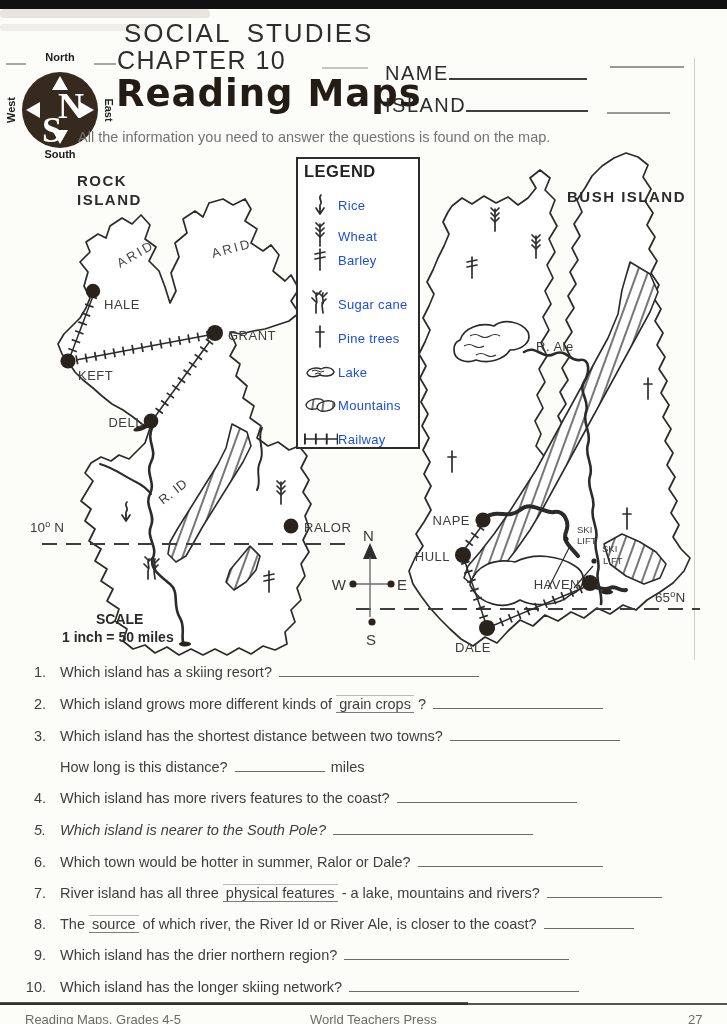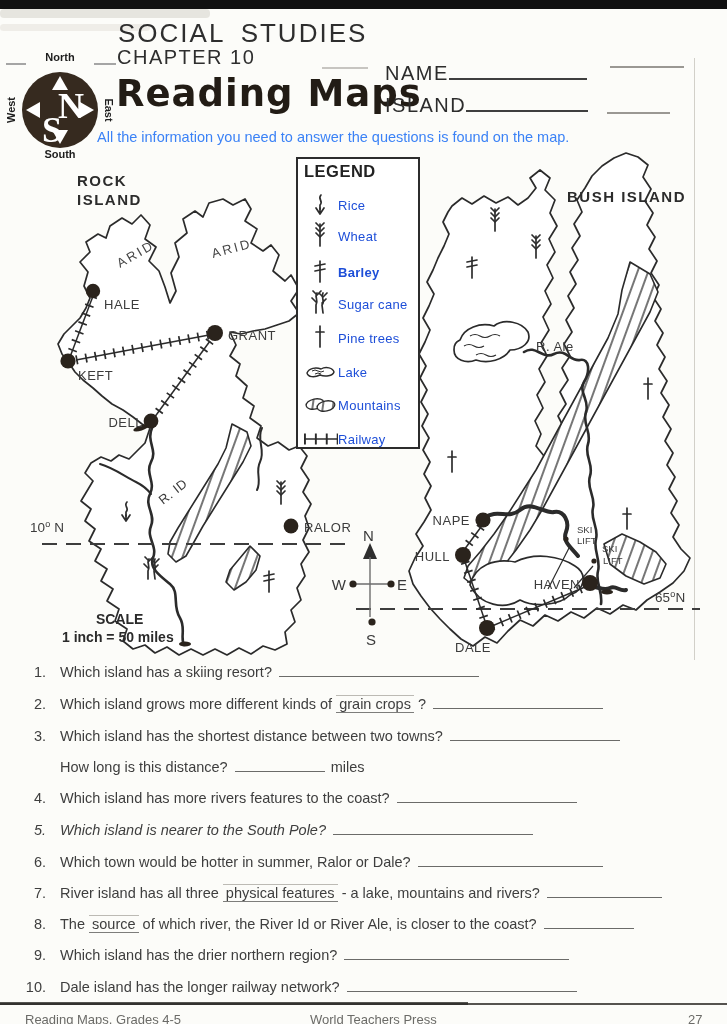--- a/index.html
+++ b/index.html
@@ -7,27 +7,27 @@
   .page{position:relative;width:727px;height:1024px;background:#fcfcf9;overflow:hidden;
         font-family:"Liberation Sans","DejaVu Sans",sans-serif;color:#2f2f2f;}
   .abs{position:absolute;}
   
   .topbar{left:0;top:0;width:727px;height:9px;background:#111;}
   .smudge1{left:0;top:9px;width:210px;height:9px;background:#dddbd4;opacity:.7;border-radius:4px;}
   .smudge2{left:0;top:24px;width:150px;height:7px;background:#e9e7e1;opacity:.7;border-radius:4px;}
   .edge-line{left:694px;top:58px;width:1px;height:602px;background:#d2d0c9;}
   .faint-line{height:2px;background:#9a9893;}
   
-  .subject{left:118px;top:18px;font-size:26px;letter-spacing:2px;word-spacing:7px;color:#2e2e2e;}
-  .chapter{left:117px;top:46px;font-size:20px;letter-spacing:1.5px;color:#2e2e2e;}
+  .subject{left:124px;top:18px;font-size:26px;letter-spacing:2px;word-spacing:7px;color:#2e2e2e;}
+  .chapter{left:117px;top:46px;font-size:25px;letter-spacing:1.5px;color:#2e2e2e;}
   .main-title{left:116px;top:72px;font-size:37px;font-weight:800;letter-spacing:1px;color:#221c15;
               font-family:"DejaVu Sans","Liberation Sans",sans-serif;}
   .fill-row{display:flex;align-items:baseline;font-size:20px;letter-spacing:1.5px;color:#2c2c2c;}
   .fill-line{display:inline-block;border-bottom:2.2px solid #3f3f3f;height:14px;}
-  .instruction{left:97px;top:129px;font-size:14.5px;color:#3b82f6;}
+  .instruction{left:78px;top:129px;font-size:14.5px;color:#737373;}
   
   .legend{left:296px;top:157px;width:124px;height:292px;background:#fff;border:2px solid #2c2c2c;box-sizing:border-box;}
   .lg-title{position:absolute;left:6px;top:3px;font-size:16.5px;font-weight:bold;letter-spacing:.5px;color:#222;}
   .lg-row{position:absolute;left:4px;display:flex;align-items:center;height:26px;}
   .lg-icon{width:36px;display:flex;justify-content:center;align-items:center;}
   .lg-label{font-size:13px;color:#1d4ed8;letter-spacing:.3px;}
   
   .map-svg{left:0;top:150px;}
   svg text{font-family:"Liberation Sans","DejaVu Sans",sans-serif;}
   .coast{fill:#ffffff;stroke:#2b2b2b;stroke-width:1.7;stroke-linejoin:round;}
@@ -271,21 +271,21 @@
       <span class="lg-label">Rice</span>
     </div>
     <div class="lg-row" style="top:64px;">
       <span class="lg-icon">
           <svg width="26" height="28">
             <use href="#sym-wheat" x="13" y="14"></use>
           </svg>
         </span>
       <span class="lg-label">Wheat</span>
     </div>
-    <div class="lg-row" style="top:100px;font-weight:bold;">
+    <div class="lg-row" style="top:88px;">
       <span class="lg-icon">
           <svg width="26" height="28">
             <use href="#sym-barley" x="13" y="14"></use>
           </svg>
         </span>
       <span class="lg-label">Barley</span>
     </div>
     <div class="lg-row" style="top:132px;">
       <span class="lg-icon">
           <svg width="26" height="28">
@@ -355,21 +355,21 @@
   <div class="q-row" style="top:885px;">
     <span class="q-num">7.</span><span>River island has all three </span><span class="vocab">physical features</span><span> - a lake, mountains and rivers?</span><span class="blank" style="width:115px;"></span>
   </div>
   <div class="q-row" style="top:916px;">
     <span class="q-num">8.</span><span>The </span><span class="vocab">source</span><span> of which river, the River Id or River Ale, is closer to the coast?</span><span class="blank" style="width:90px;"></span>
   </div>
   <div class="q-row" style="top:947px;">
     <span class="q-num">9.</span><span>Which island has the drier northern region?</span><span class="blank" style="width:225px;"></span>
   </div>
   <div class="q-row" style="top:979px;">
-    <span class="q-num">10.</span><span>Dale island has the longer railway network?</span><span class="blank" style="width:230px;"></span>
+    <span class="q-num">10.</span><span>Which island has the longer skiing network?</span><span class="blank" style="width:230px;"></span>
   </div>
 
   <div class="abs foot-rule"></div>
   <div class="abs foot-rule2"></div>
   <div class="abs footer-text" style="left:25px;">Reading Maps, Grades 4-5</div>
   <div class="abs footer-text" style="left:310px;">World Teachers Press</div>
   <div class="abs footer-text" style="left:688px;">27</div>
 
 </div>
 

